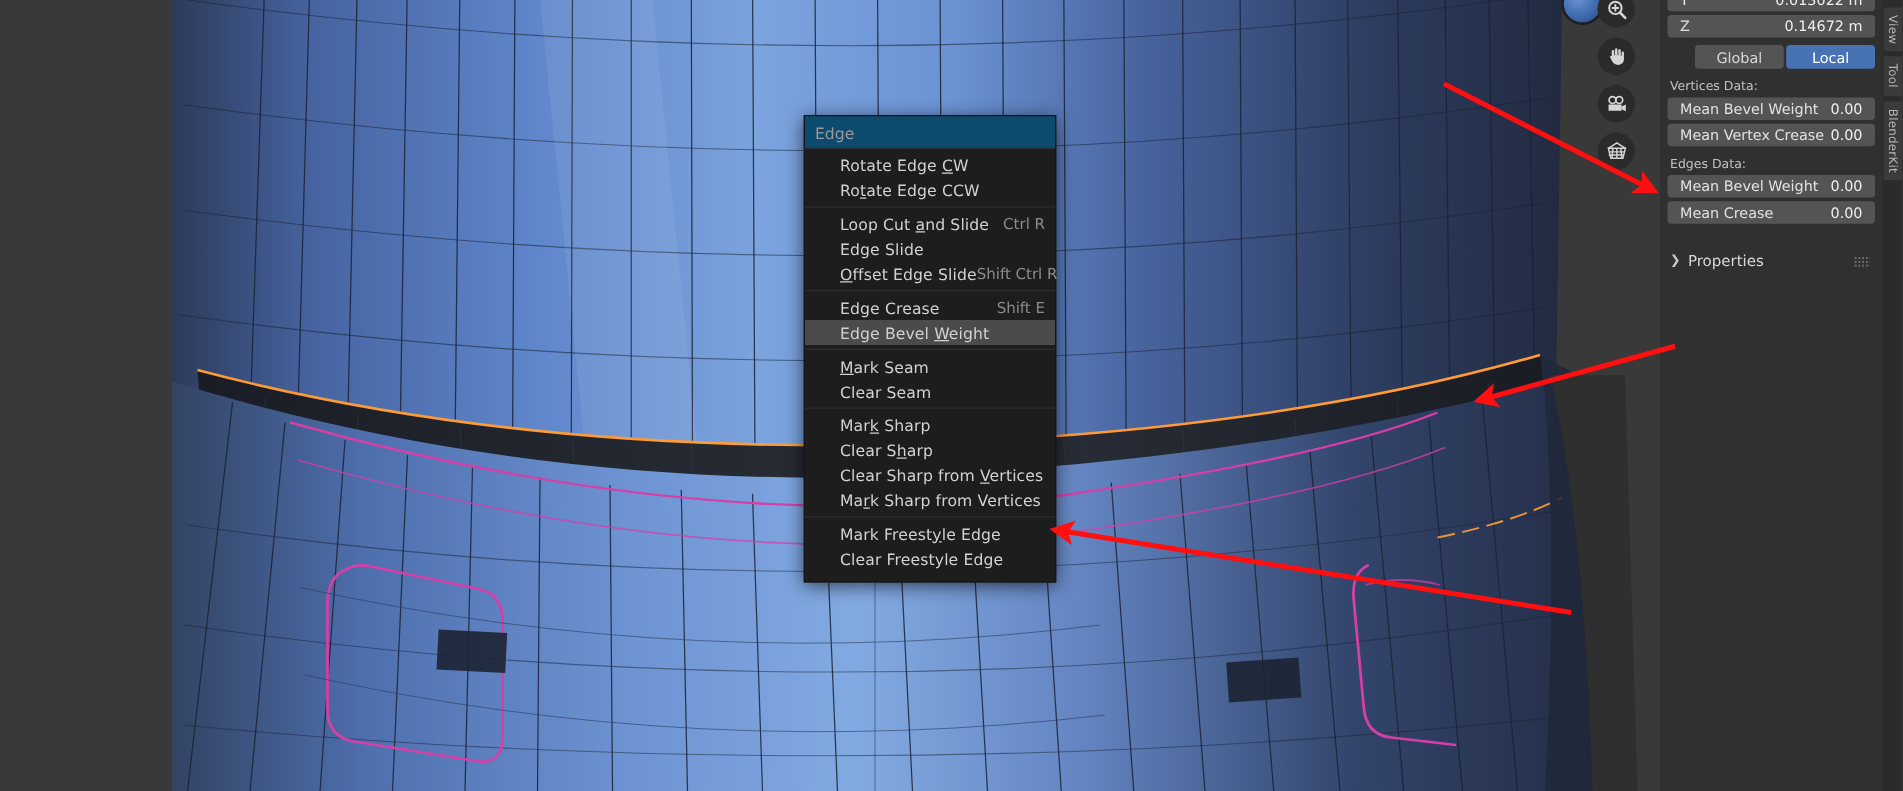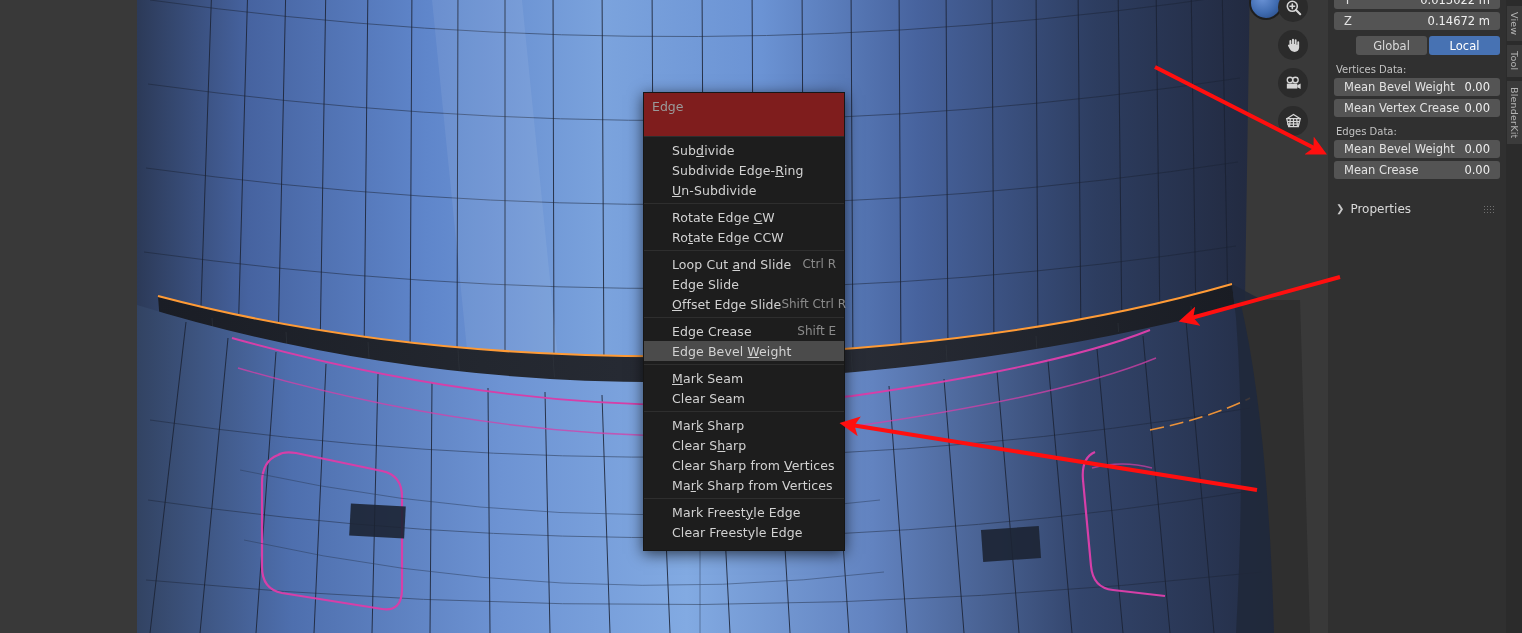--- a/index.html
+++ b/index.html
@@ -49,22 +49,22 @@
     background: #1d1d1d;
     border: 1px solid #161616;
     box-shadow: 0 3px 14px rgba(0,0,0,.65);
     z-index: 40;
     padding-bottom: 5px;
     font-size: 12.5px;
   }
   .menu-title {
     color: #9a9a9a;
     font-size: 12.5px;
-    padding: 6px 0 22px 8px;
-    background: #7f1d1d;
+    padding: 6px 0 4px 8px;
+    background: #0c4a6e;
     border-bottom: 1px solid #2e2e2e;
   }
   .menu-group { padding: 3px 0; }
   .menu-group + .menu-group { border-top: 1px solid #2e2e2e; }
   .menu-item {
     display: flex; align-items: center; justify-content: space-between;
     height: 20px;
     padding: 0 8px 0 28px;
     color: #d2d2d2;
     cursor: pointer;
@@ -356,34 +356,20 @@
         <line x1="3.8" y1="15.2" x2="19.2" y2="15.2"></line>
       </svg>
     </div>
   </div>
 
   <div id="edge-menu">
     <div class="menu-title">Edge</div>
     <div id="menu-groups">
         <div class="menu-group">
           <div class="menu-item">
-            <span class="mlabel">Sub<u>d</u>ivide</span>
-            <span class="mshort"></span>
-          </div>
-          <div class="menu-item">
-            <span class="mlabel">Subdivide Edge-<u>R</u>ing</span>
-            <span class="mshort"></span>
-          </div>
-          <div class="menu-item">
-            <span class="mlabel"><u>U</u>n-Subdivide</span>
-            <span class="mshort"></span>
-          </div>
-        </div>
-        <div class="menu-group">
-          <div class="menu-item">
             <span class="mlabel">Rotate Edge <u>C</u>W</span>
             <span class="mshort"></span>
           </div>
           <div class="menu-item">
             <span class="mlabel">Ro<u>t</u>ate Edge CCW</span>
             <span class="mshort"></span>
           </div>
         </div>
         <div class="menu-group">
           <div class="menu-item">

